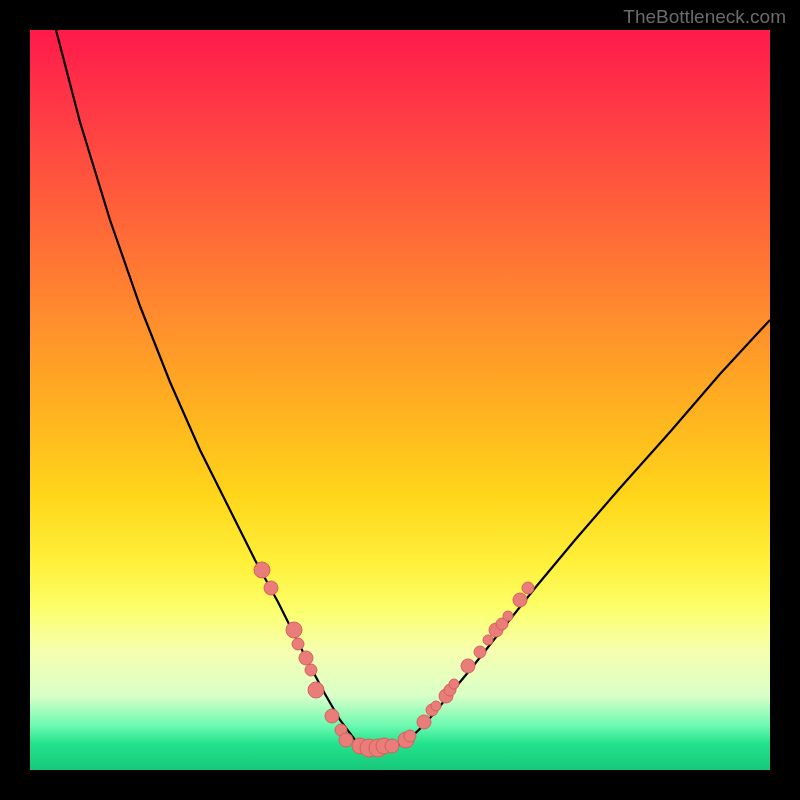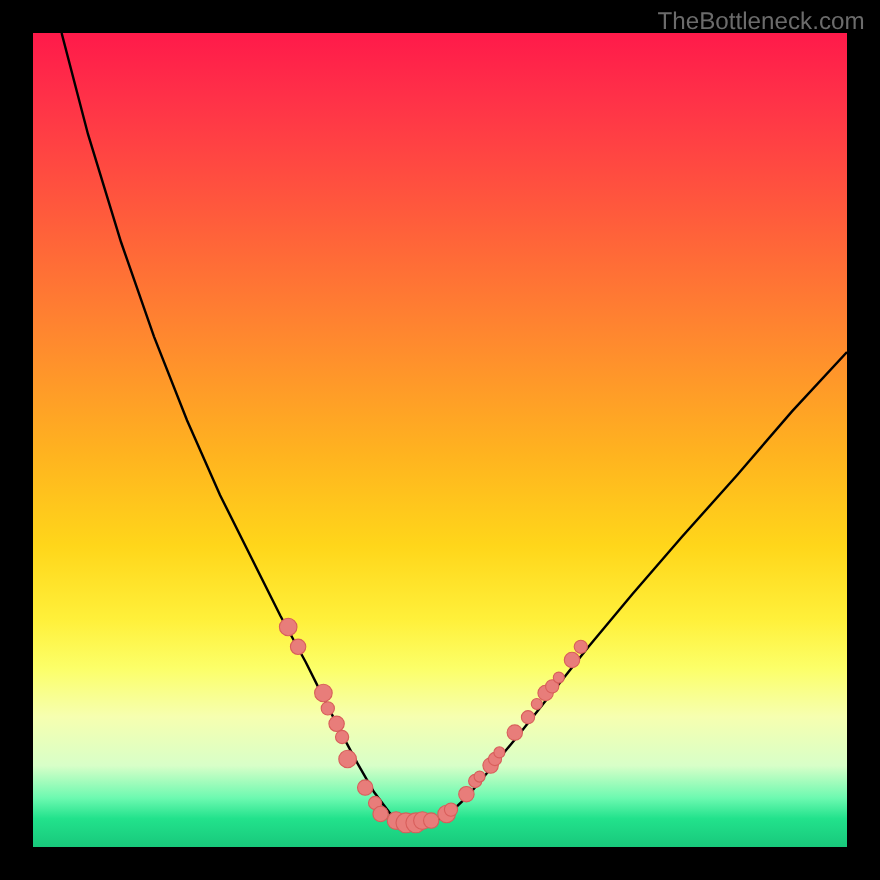--- a/index.html
+++ b/index.html
@@ -15,21 +15,21 @@
     position: relative;
     width: 800px;
     height: 800px;
     background: #000;
   }
   .watermark {
     position: absolute;
     top: 6px;
     right: 14px;
     color: #6b6b6b;
-    font-size: 22px;
+    font-size: 19px;
     font-weight: 500;
     z-index: 30;
     user-select: none;
   }
   .plot {
     position: absolute;
     left: 30px;
     top: 30px;
     width: 740px;
     height: 740px;

